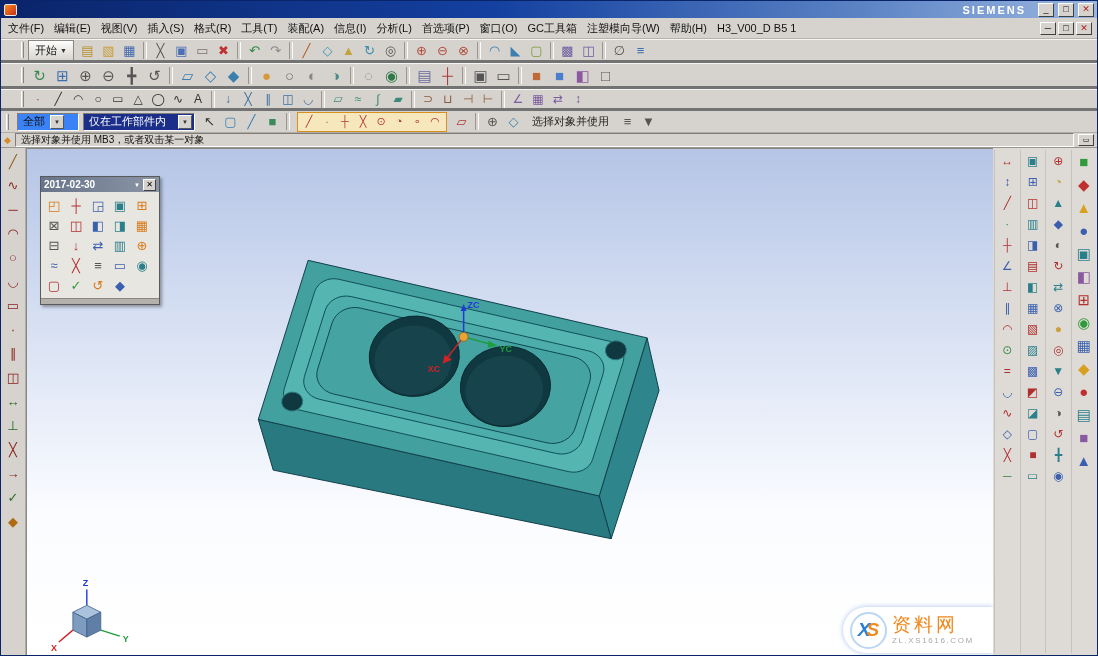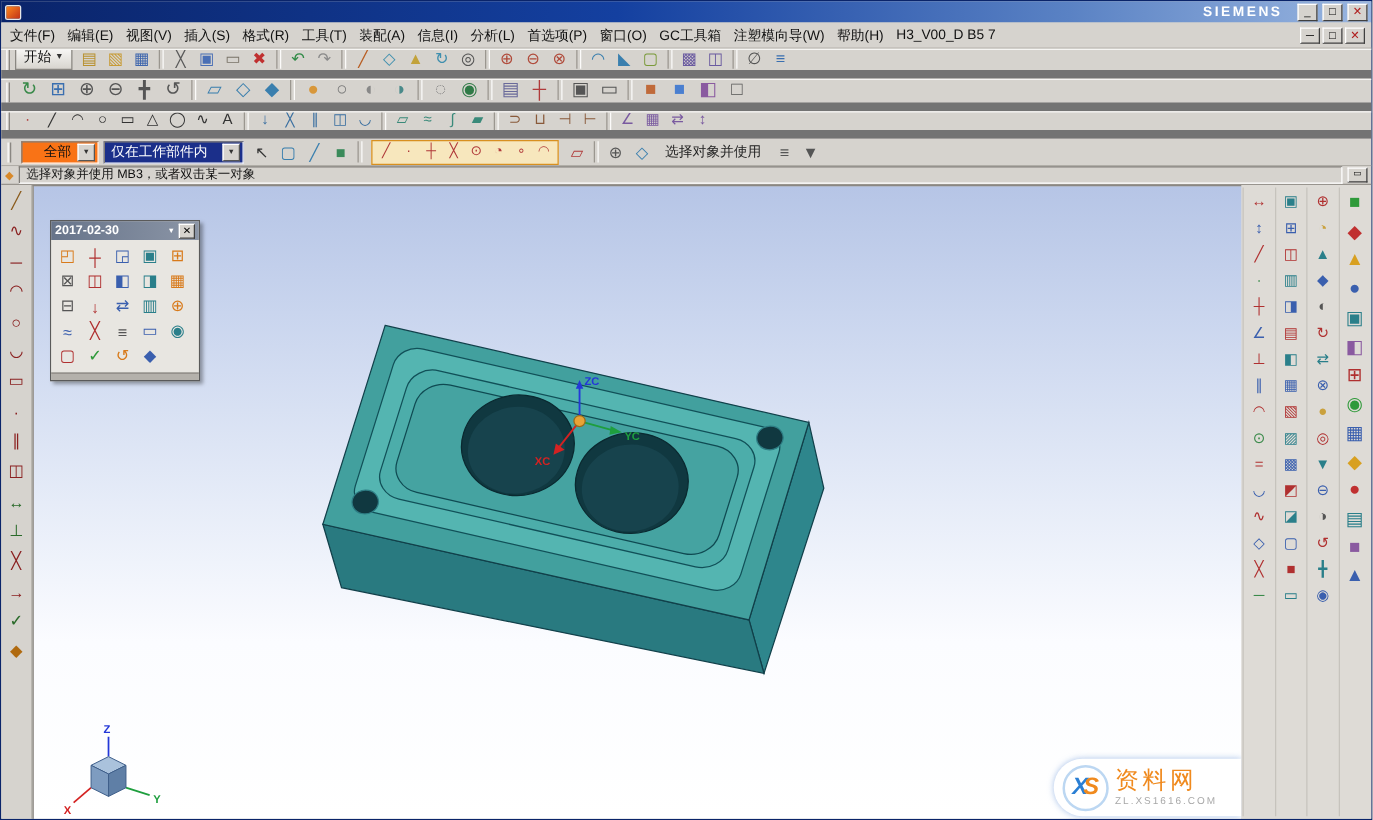--- a/index.html
+++ b/index.html
@@ -22,22 +22,22 @@
 
   
   .menubar{height:21px;flex:0 0 21px;display:flex;align-items:center;background:#d6d3ce;
     border-bottom:1px solid #b5b2ac;padding:0 2px;font-size:11px;color:#111}
   .menu-items{display:flex;align-items:center}
   .menu-item{padding:2px 5px;white-space:nowrap}
   .mdi-btns{margin-left:auto;display:flex;gap:2px;padding-right:3px}
   .mdi-btns .winbtn{height:13px}
 
   
-  .toolbar{display:flex;align-items:flex-end;background:#d6d3ce;
-    border-top:1px solid #f6f5f3;border-bottom:7px solid #737373;padding:0 2px;overflow:hidden}
+  .toolbar{display:flex;align-items:center;background:#d6d3ce;
+    border-top:1px solid #f6f5f3;border-bottom:3px solid #737373;padding:0 18px;overflow:hidden}
   .row1{height:24px;flex:0 0 24px}
   .row2{height:26px;flex:0 0 26px}
   .row3{height:22px;flex:0 0 22px}
   .grip{width:3px;height:16px;margin:0 4px 0 2px;
     border-left:1px solid #fff;border-right:1px solid #8a8782}
   .ticons{display:flex;align-items:center}
   .ticon{min-width:21px;height:20px;display:inline-flex;align-items:center;justify-content:center;
     font-size:13px;line-height:1;color:#444;cursor:default}
   .row2 .ticon{min-width:23px;height:22px;font-size:15px}
   .row3 .ticon{min-width:20px;height:18px;font-size:12px}
@@ -47,21 +47,21 @@
   .start-btn .dd{font-size:7px;color:#333}
 
   
   .selbar{height:22px;flex:0 0 22px;display:flex;align-items:center;gap:4px;background:#d6d3ce;
     border-bottom:1px solid #b0ada7;padding:0 3px;font-size:11px;color:#111;overflow:hidden}
   .combo{display:inline-flex;align-items:center;height:18px;
     border:1px solid;border-color:#807d78 #fff #fff #807d78;
     padding:0 2px 0 5px;background:#fff;white-space:nowrap;cursor:default}
   .combo .dd-btn{width:14px;height:14px;margin-left:5px;background:#d6d3ce;color:#333;
     border:1px solid;border-color:#fff #555 #555 #fff;font-size:6px;line-height:12px;text-align:center}
-  .combo.filter{background:#f97316;min-width:62px;justify-content:flex-end}
+  .combo.filter{background:#3b82f6;min-width:62px;justify-content:flex-start}
   .combo.scope{background:var(--selection-scope-bg,#1b2f8a);color:#fff;min-width:112px;justify-content:space-between}
   .snap-group{display:inline-flex;align-items:center;height:20px;padding:0 2px;
     border:1px solid var(--accent-orange,#d89020);background:#f7e7bd}
   .snap-group .ticon{min-width:18px;height:17px;font-size:11px}
   .selbar-label{white-space:nowrap;color:#222;padding:0 4px}
 
   
   .promptbar{height:15px;flex:0 0 15px;display:flex;align-items:center;gap:4px;background:#d6d3ce;
     border-bottom:1px solid #98948e;padding:0 3px;font-size:11px}
   .prompt-icon{color:#d8892a;font-size:9px}
@@ -132,21 +132,21 @@
         <span class="menu-item">格式(R)</span>
         <span class="menu-item">工具(T)</span>
         <span class="menu-item">装配(A)</span>
         <span class="menu-item">信息(I)</span>
         <span class="menu-item">分析(L)</span>
         <span class="menu-item">首选项(P)</span>
         <span class="menu-item">窗口(O)</span>
         <span class="menu-item">GC工具箱</span>
         <span class="menu-item">注塑模向导(W)</span>
         <span class="menu-item">帮助(H)</span>
-        <span class="menu-item">H3_V00_D B5 7</span>
+        <span class="menu-item">H3_V00_D B5 1</span>
       </span>
     <span class="mdi-btns">
       <span class="winbtn">─</span>
       <span class="winbtn">□</span>
       <span class="winbtn close">✕</span>
     </span>
   </div>
 
   <div class="toolbar row1">
     <span class="grip"></span>

